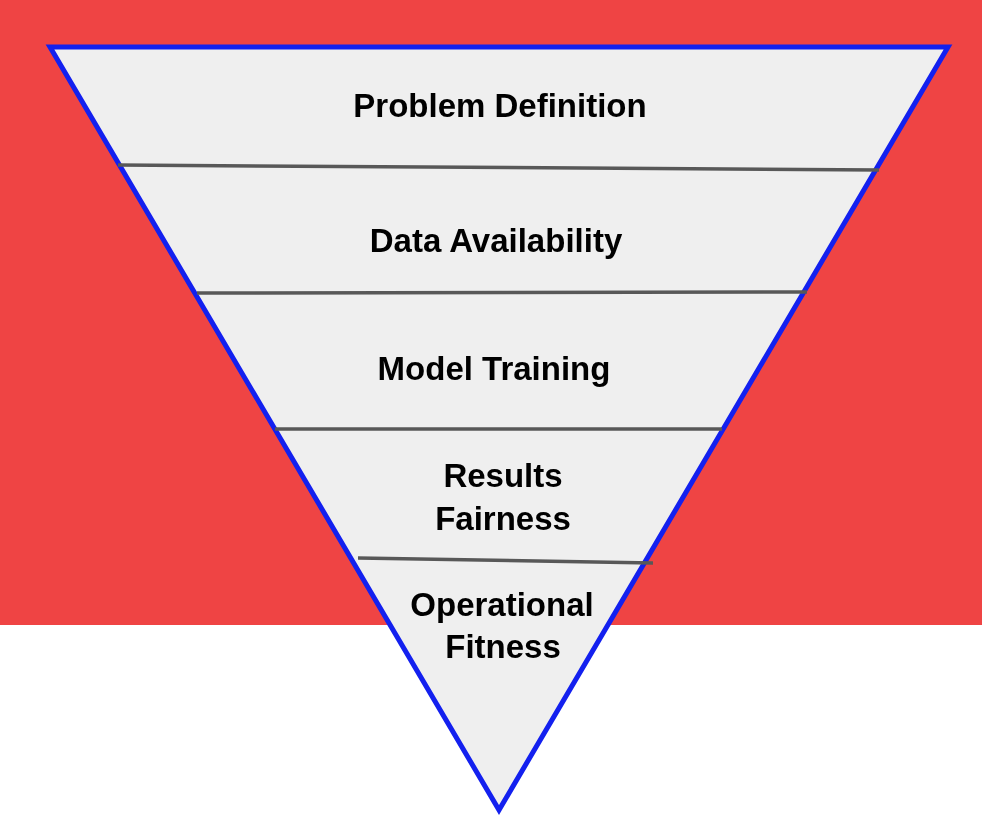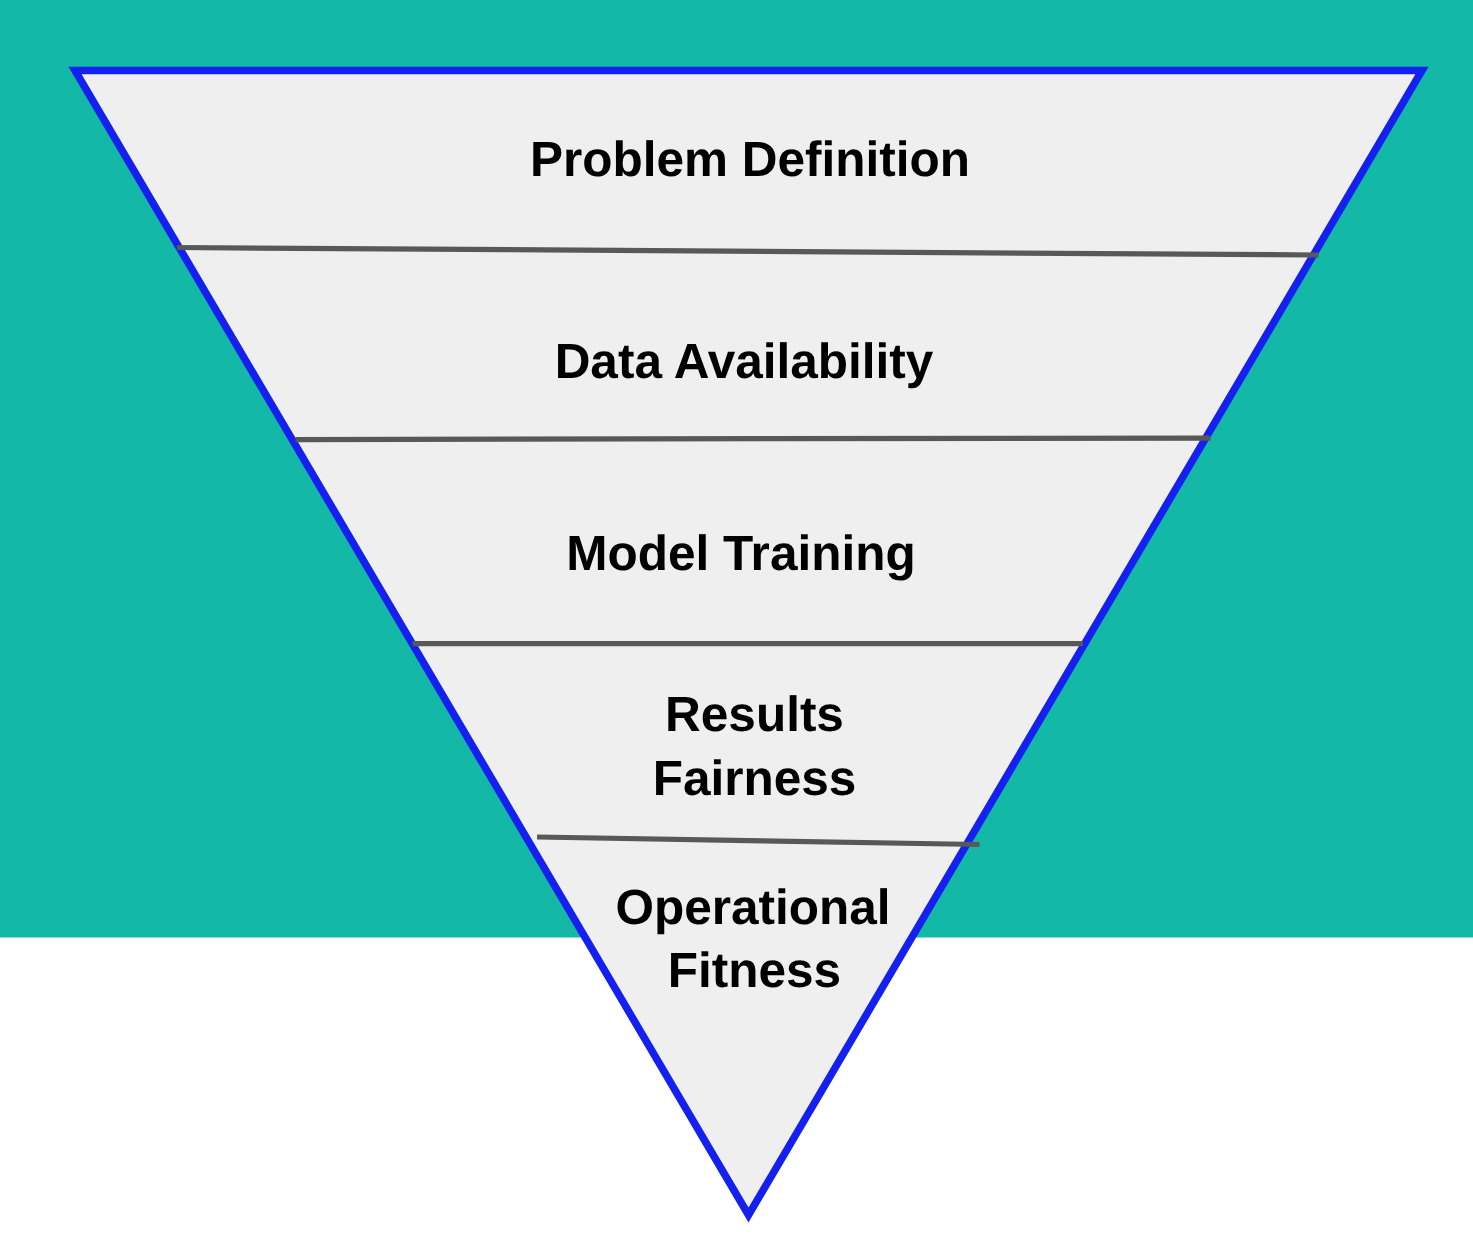--- a/index.html
+++ b/index.html
@@ -9,21 +9,21 @@
   }
   body {
     width: 982px;
     height: 824px;
     overflow: hidden;
   }
   .stage {
     position: relative;
     width: 982px;
     height: 625px;
-    background: #14b8a6;
+    background: #ef4444;
   }
   svg text {
     font-family: "Liberation Sans", "DejaVu Sans", sans-serif;
     font-weight: bold;
     font-size: 33px;
     fill: #000000;
     text-anchor: middle;
   }
   .pyramid-shape {
     fill: #efefef;

